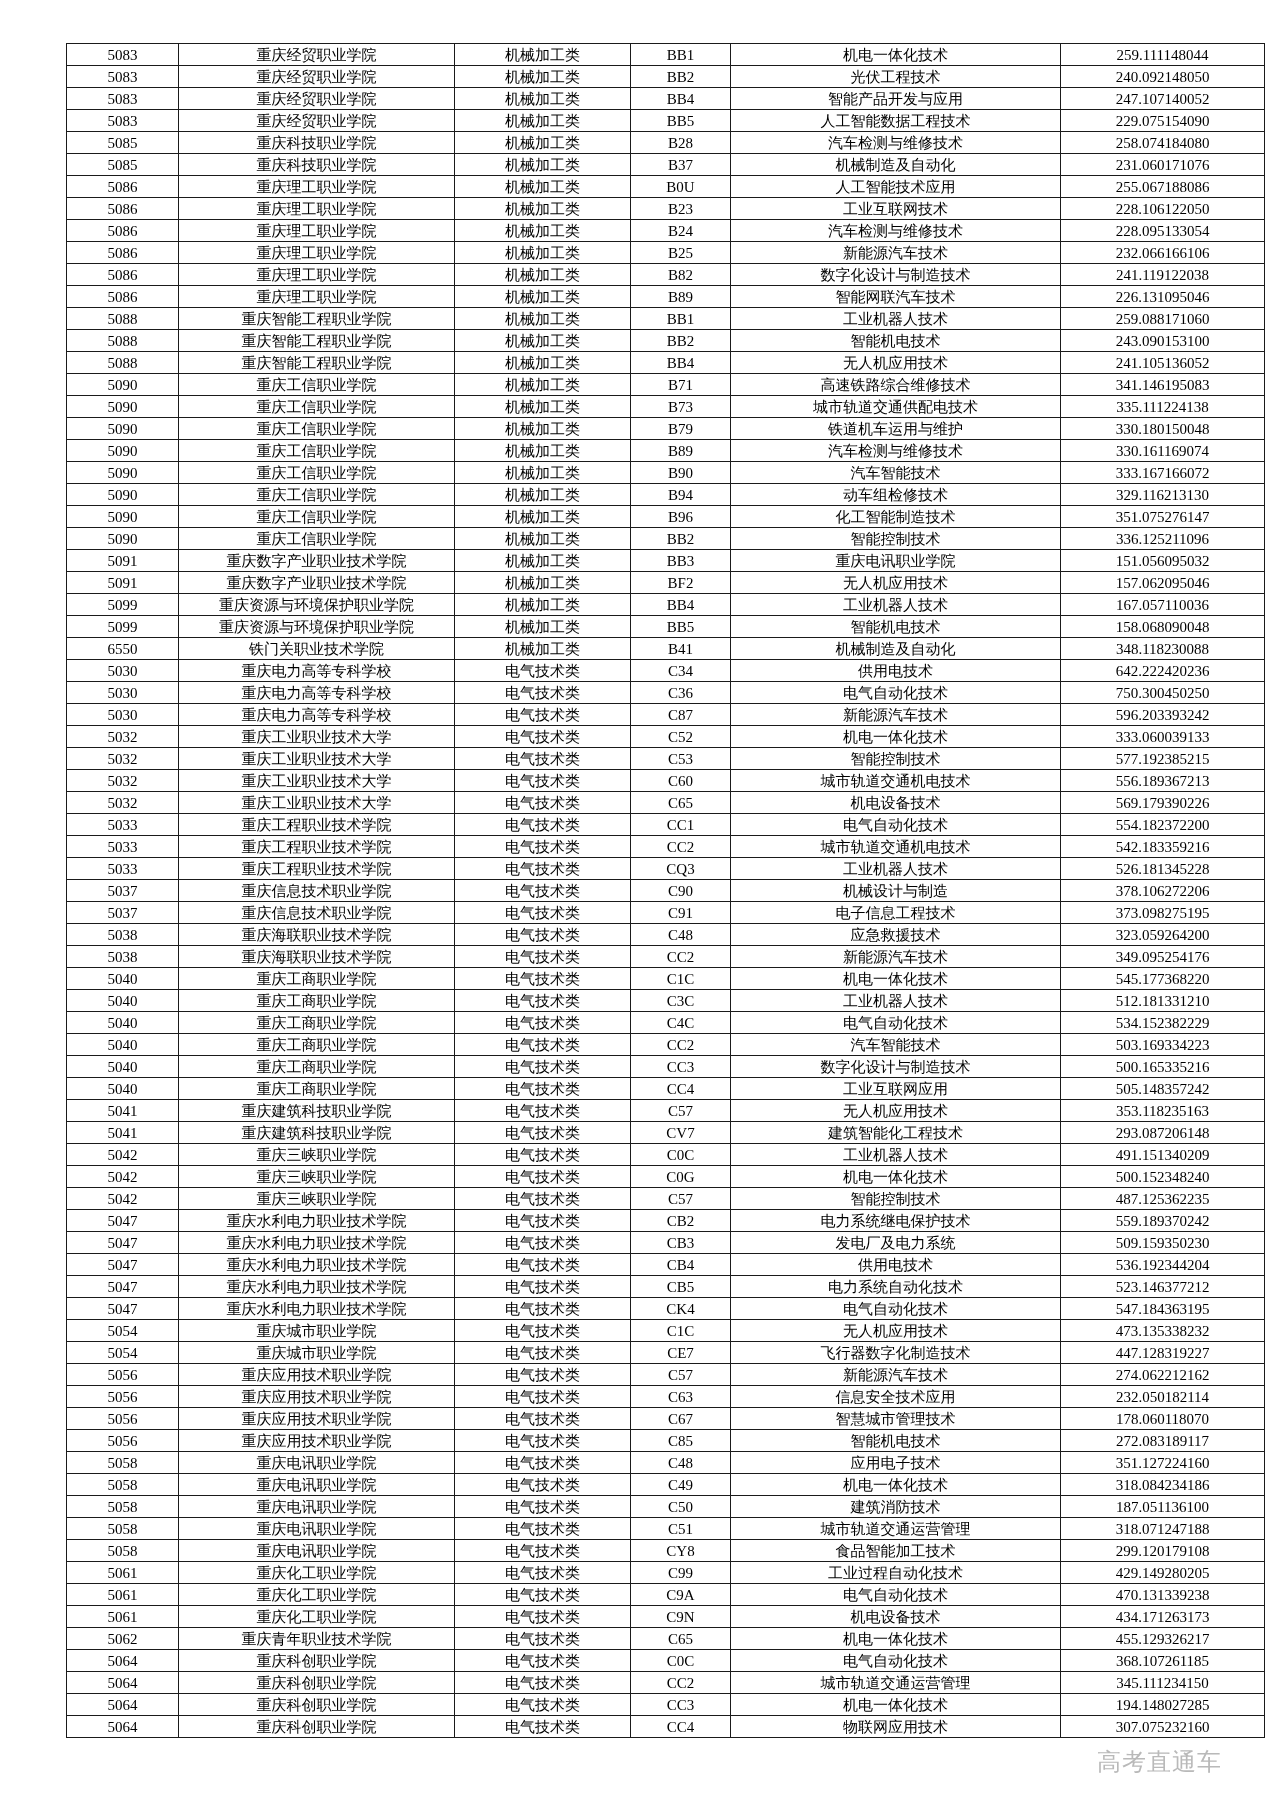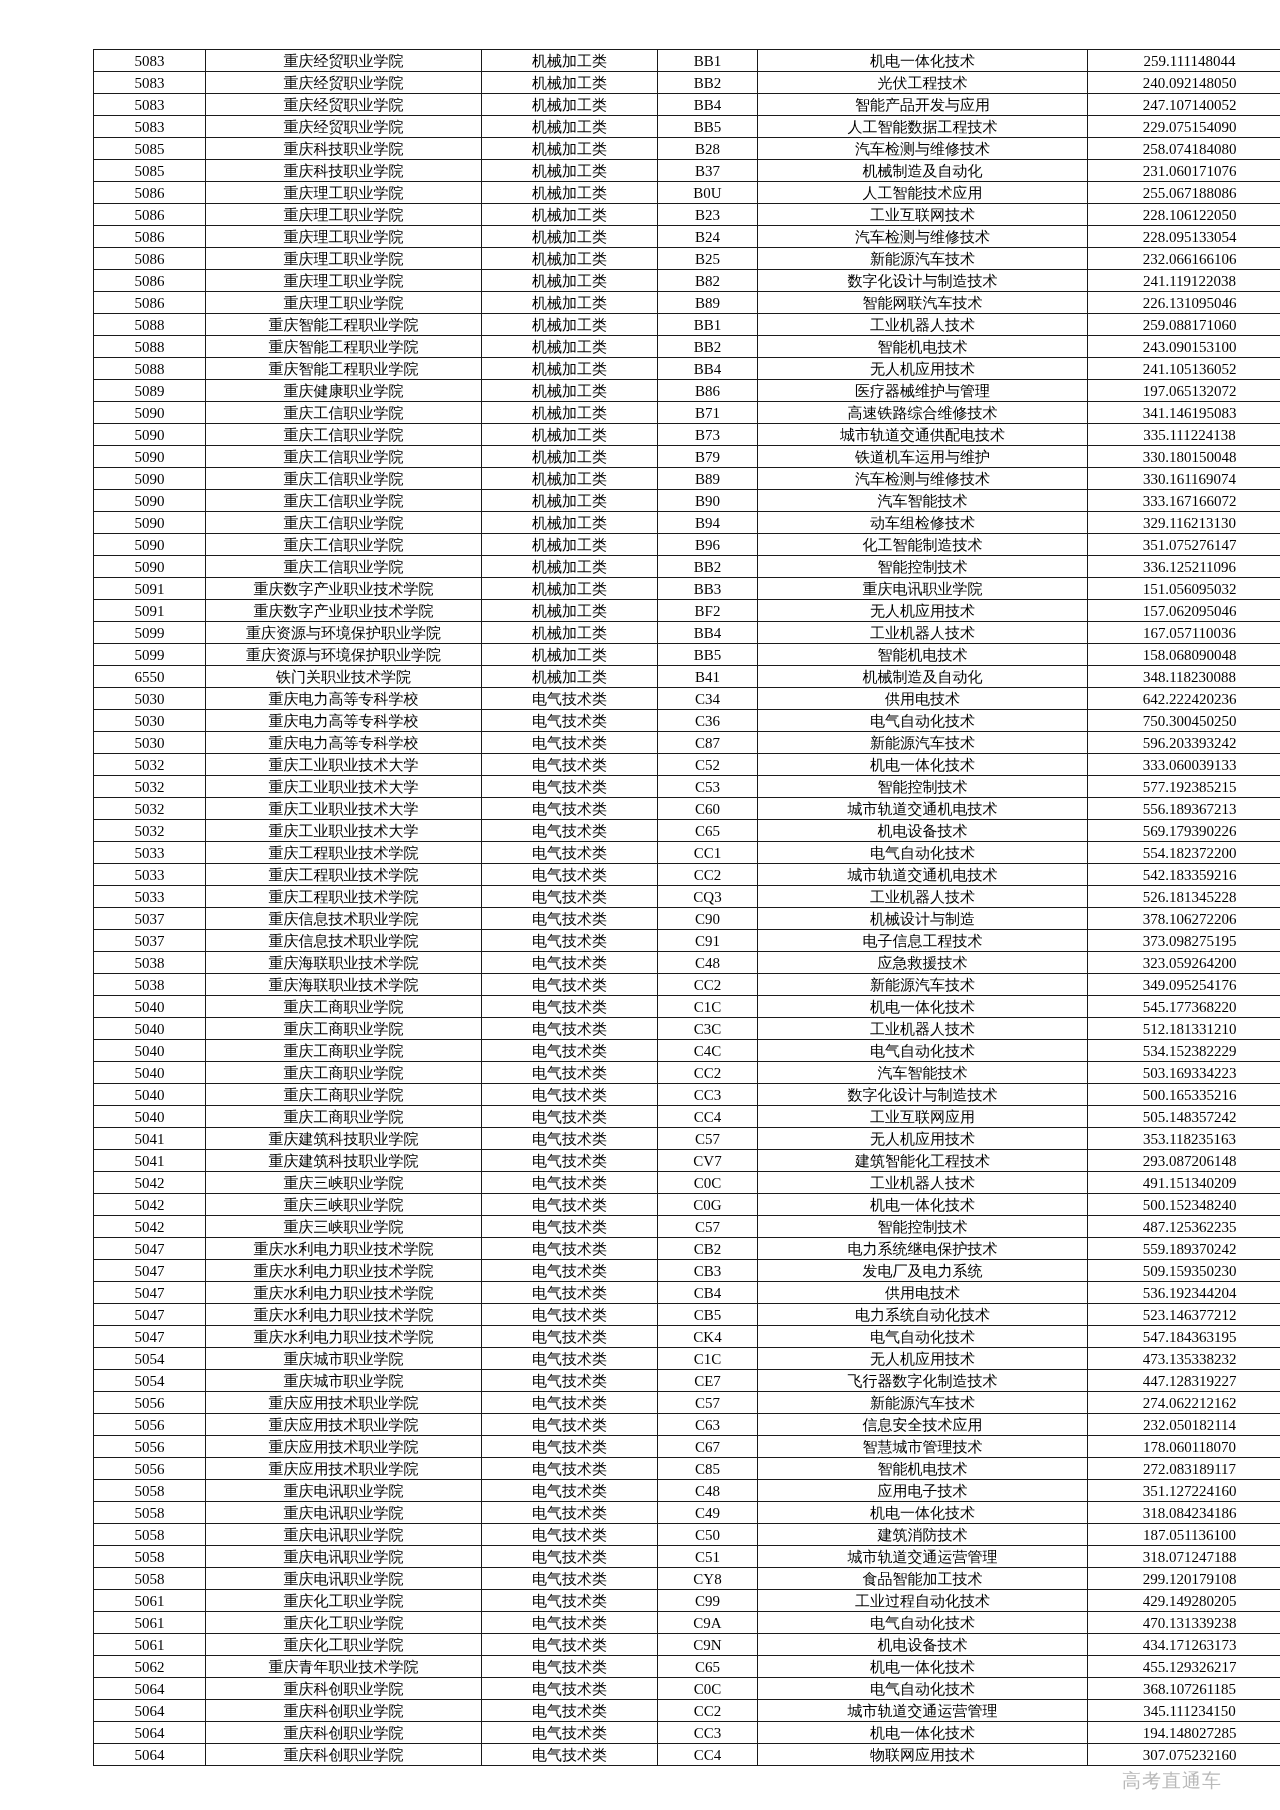--- a/index.html
+++ b/index.html
@@ -18,23 +18,22 @@
   .page {
     position: absolute;
     left: 0;
     top: 0;
     width: 1280px;
     height: 1810px;
   }
   .table-wrap {
     position: absolute;
     left: 66px;
-    top: 49px;
+    top: 43px;
     width: 1148px;
-    margin-left: 27px;
   }
   table.grid {
     border-collapse: collapse;
     width: 1148px;
     table-layout: fixed;
   }
   table.grid td {
     border: 1px solid #1a1a1a;
     height: 21px;
     line-height: 18px;
@@ -56,22 +55,22 @@
   td.code    { font-size: 15px; }
   td.school  { font-size: 15px; }
   td.cat     { font-size: 15px; }
   td.major   { font-size: 15px; letter-spacing: 0.5px; }
   td.name    { font-size: 15px; }
   td.score   { font-size: 15px; letter-spacing: 0.2px; }
 
   .watermark {
     position: absolute;
     right: 58px;
-    bottom: 16px;
-    font-size: 19px;
+    bottom: 32px;
+    font-size: 24px;
     color: #b9b9b9;
     font-family: Liberation Sans, sans-serif;
     letter-spacing: 1px;
     user-select: none;
   }
 </style>
 </head>
 <body>
 
 <div class="page">
@@ -201,28 +200,20 @@
           </tr>
           <tr>
             <td class="code">5088</td>
             <td class="school">重庆智能工程职业学院</td>
             <td class="cat">机械加工类</td>
             <td class="major">BB4</td>
             <td class="name">无人机应用技术</td>
             <td class="score">241.105136052</td>
           </tr>
           <tr>
-            <td class="code">5089</td>
-            <td class="school">重庆健康职业学院</td>
-            <td class="cat">机械加工类</td>
-            <td class="major">B86</td>
-            <td class="name">医疗器械维护与管理</td>
-            <td class="score">197.065132072</td>
-          </tr>
-          <tr>
             <td class="code">5090</td>
             <td class="school">重庆工信职业学院</td>
             <td class="cat">机械加工类</td>
             <td class="major">B71</td>
             <td class="name">高速铁路综合维修技术</td>
             <td class="score">341.146195083</td>
           </tr>
           <tr>
             <td class="code">5090</td>
             <td class="school">重庆工信职业学院</td>

